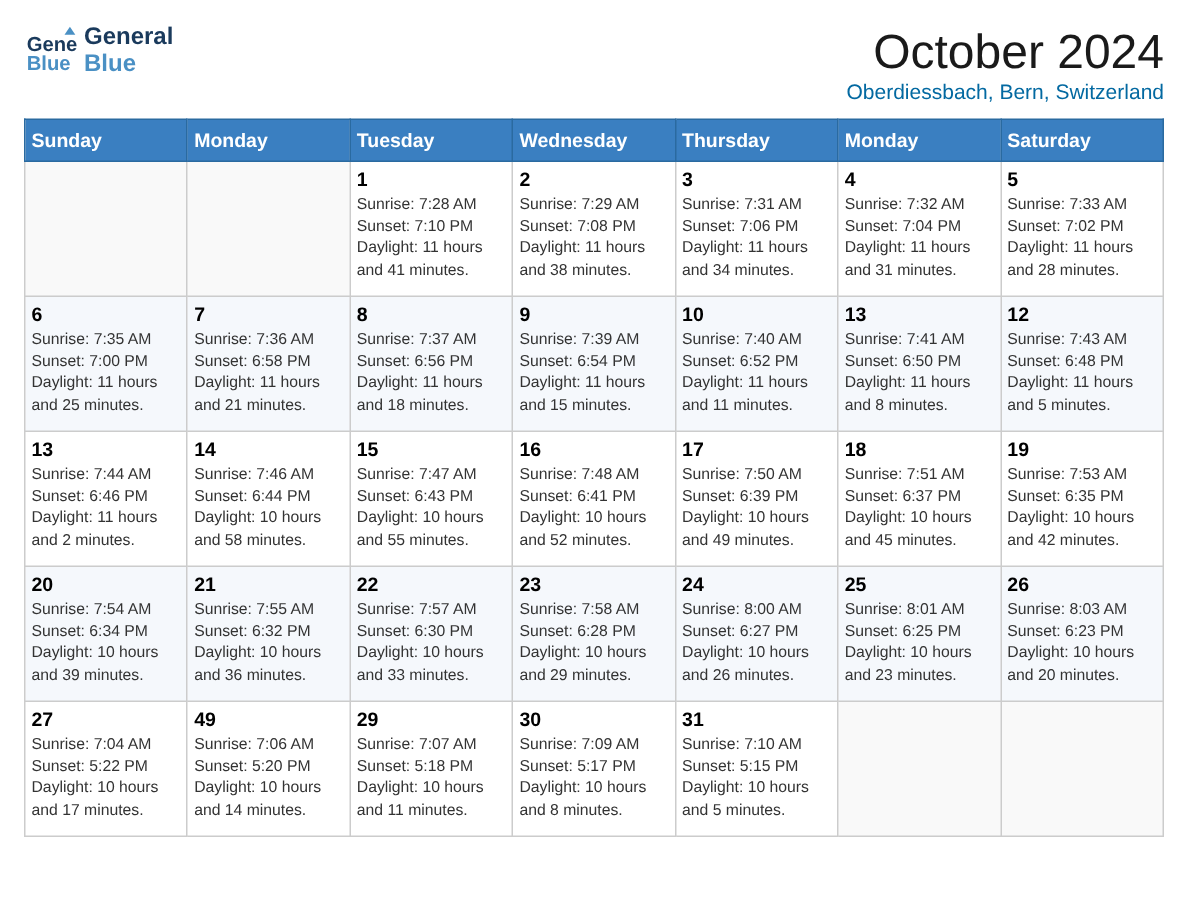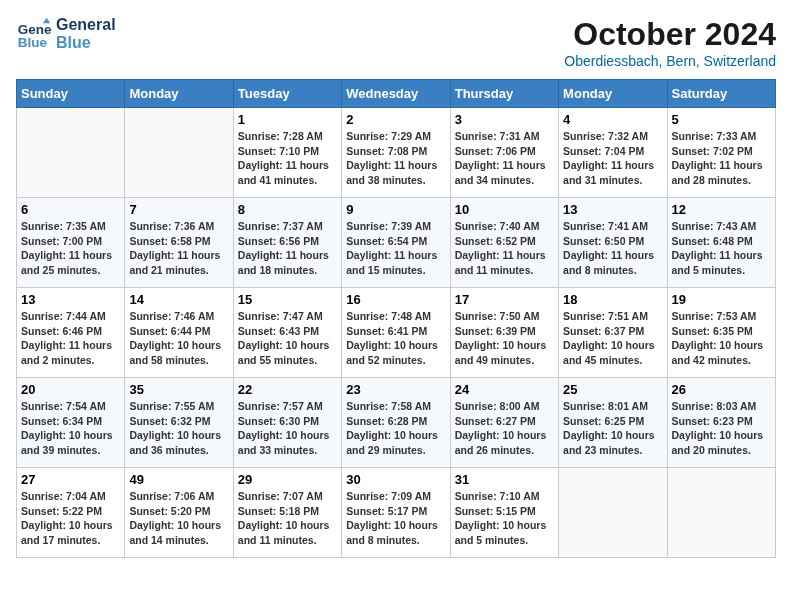--- a/index.html
+++ b/index.html
@@ -24,21 +24,21 @@
       width: 36px;
       height: 36px;
       margin-right: 4px;
     }
     .title-block {
       text-align: right;
     }
     .month-title {
       font-size: 32px;
       color: #1a1a1a;
-      font-weight: 700;
+      font-weight: 400;
     }
     .subtitle {
       font-size: 14px;
       color: #0369a1;
     }
     table {
       width: 100%;
       border-collapse: collapse;
       font-size: 11px;
       border-radius: 27px;
@@ -67,21 +67,20 @@
     .day-num {
       font-size: 13px;
       font-weight: bold;
       display: block;
       margin-bottom: 2px;
     }
     .day-info {
       font-size: 10.5px;
       color: #333;
       line-height: 1.4;
-      font-weight: bold;
     }
     .empty-cell {
       background: #f9f9f9 !important;
     }
   </style>
 </head>
 <body>
 
 <div class="header">
   <div class="logo">
@@ -197,21 +196,21 @@
           <span class="day-num">19</span>
           <div class="day-info">Sunrise: 7:53 AM<br>Sunset: 6:35 PM<br>Daylight: 10 hours and 42 minutes.</div>
         </td>
       </tr>
       <tr>
         <td>
           <span class="day-num">20</span>
           <div class="day-info">Sunrise: 7:54 AM<br>Sunset: 6:34 PM<br>Daylight: 10 hours and 39 minutes.</div>
         </td>
         <td>
-          <span class="day-num">35</span>
+          <span class="day-num">21</span>
           <div class="day-info">Sunrise: 7:55 AM<br>Sunset: 6:32 PM<br>Daylight: 10 hours and 36 minutes.</div>
         </td>
         <td>
           <span class="day-num">22</span>
           <div class="day-info">Sunrise: 7:57 AM<br>Sunset: 6:30 PM<br>Daylight: 10 hours and 33 minutes.</div>
         </td>
         <td>
           <span class="day-num">23</span>
           <div class="day-info">Sunrise: 7:58 AM<br>Sunset: 6:28 PM<br>Daylight: 10 hours and 29 minutes.</div>
         </td>

